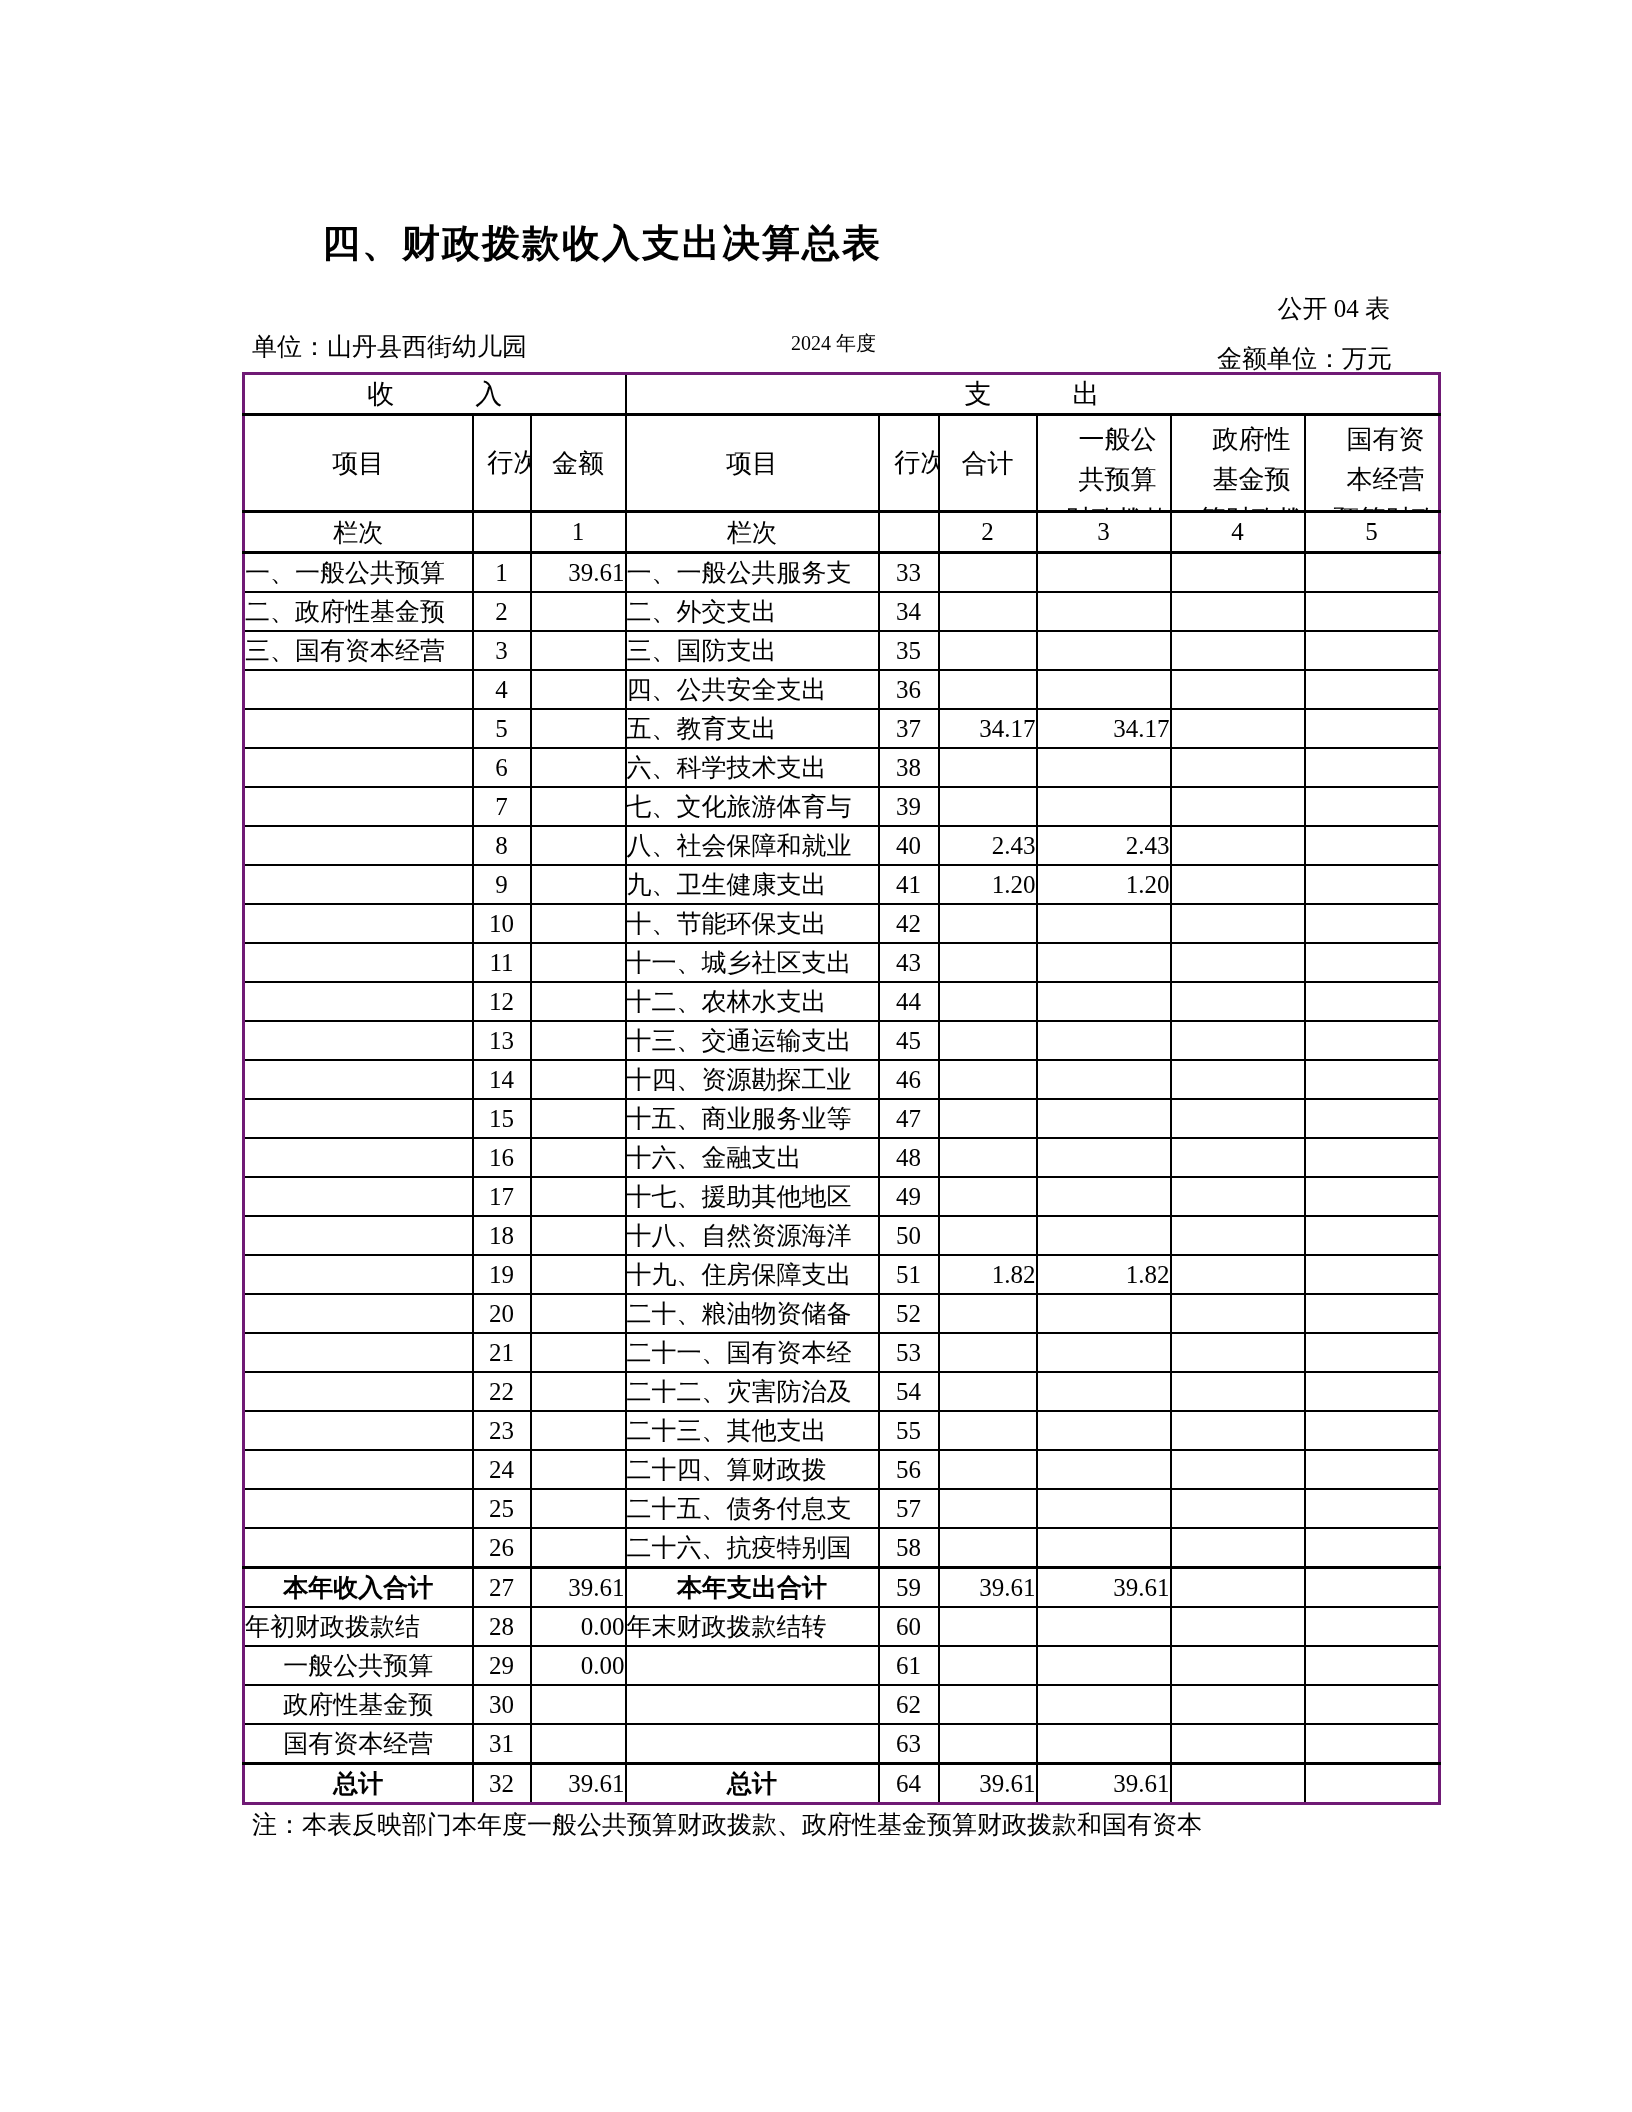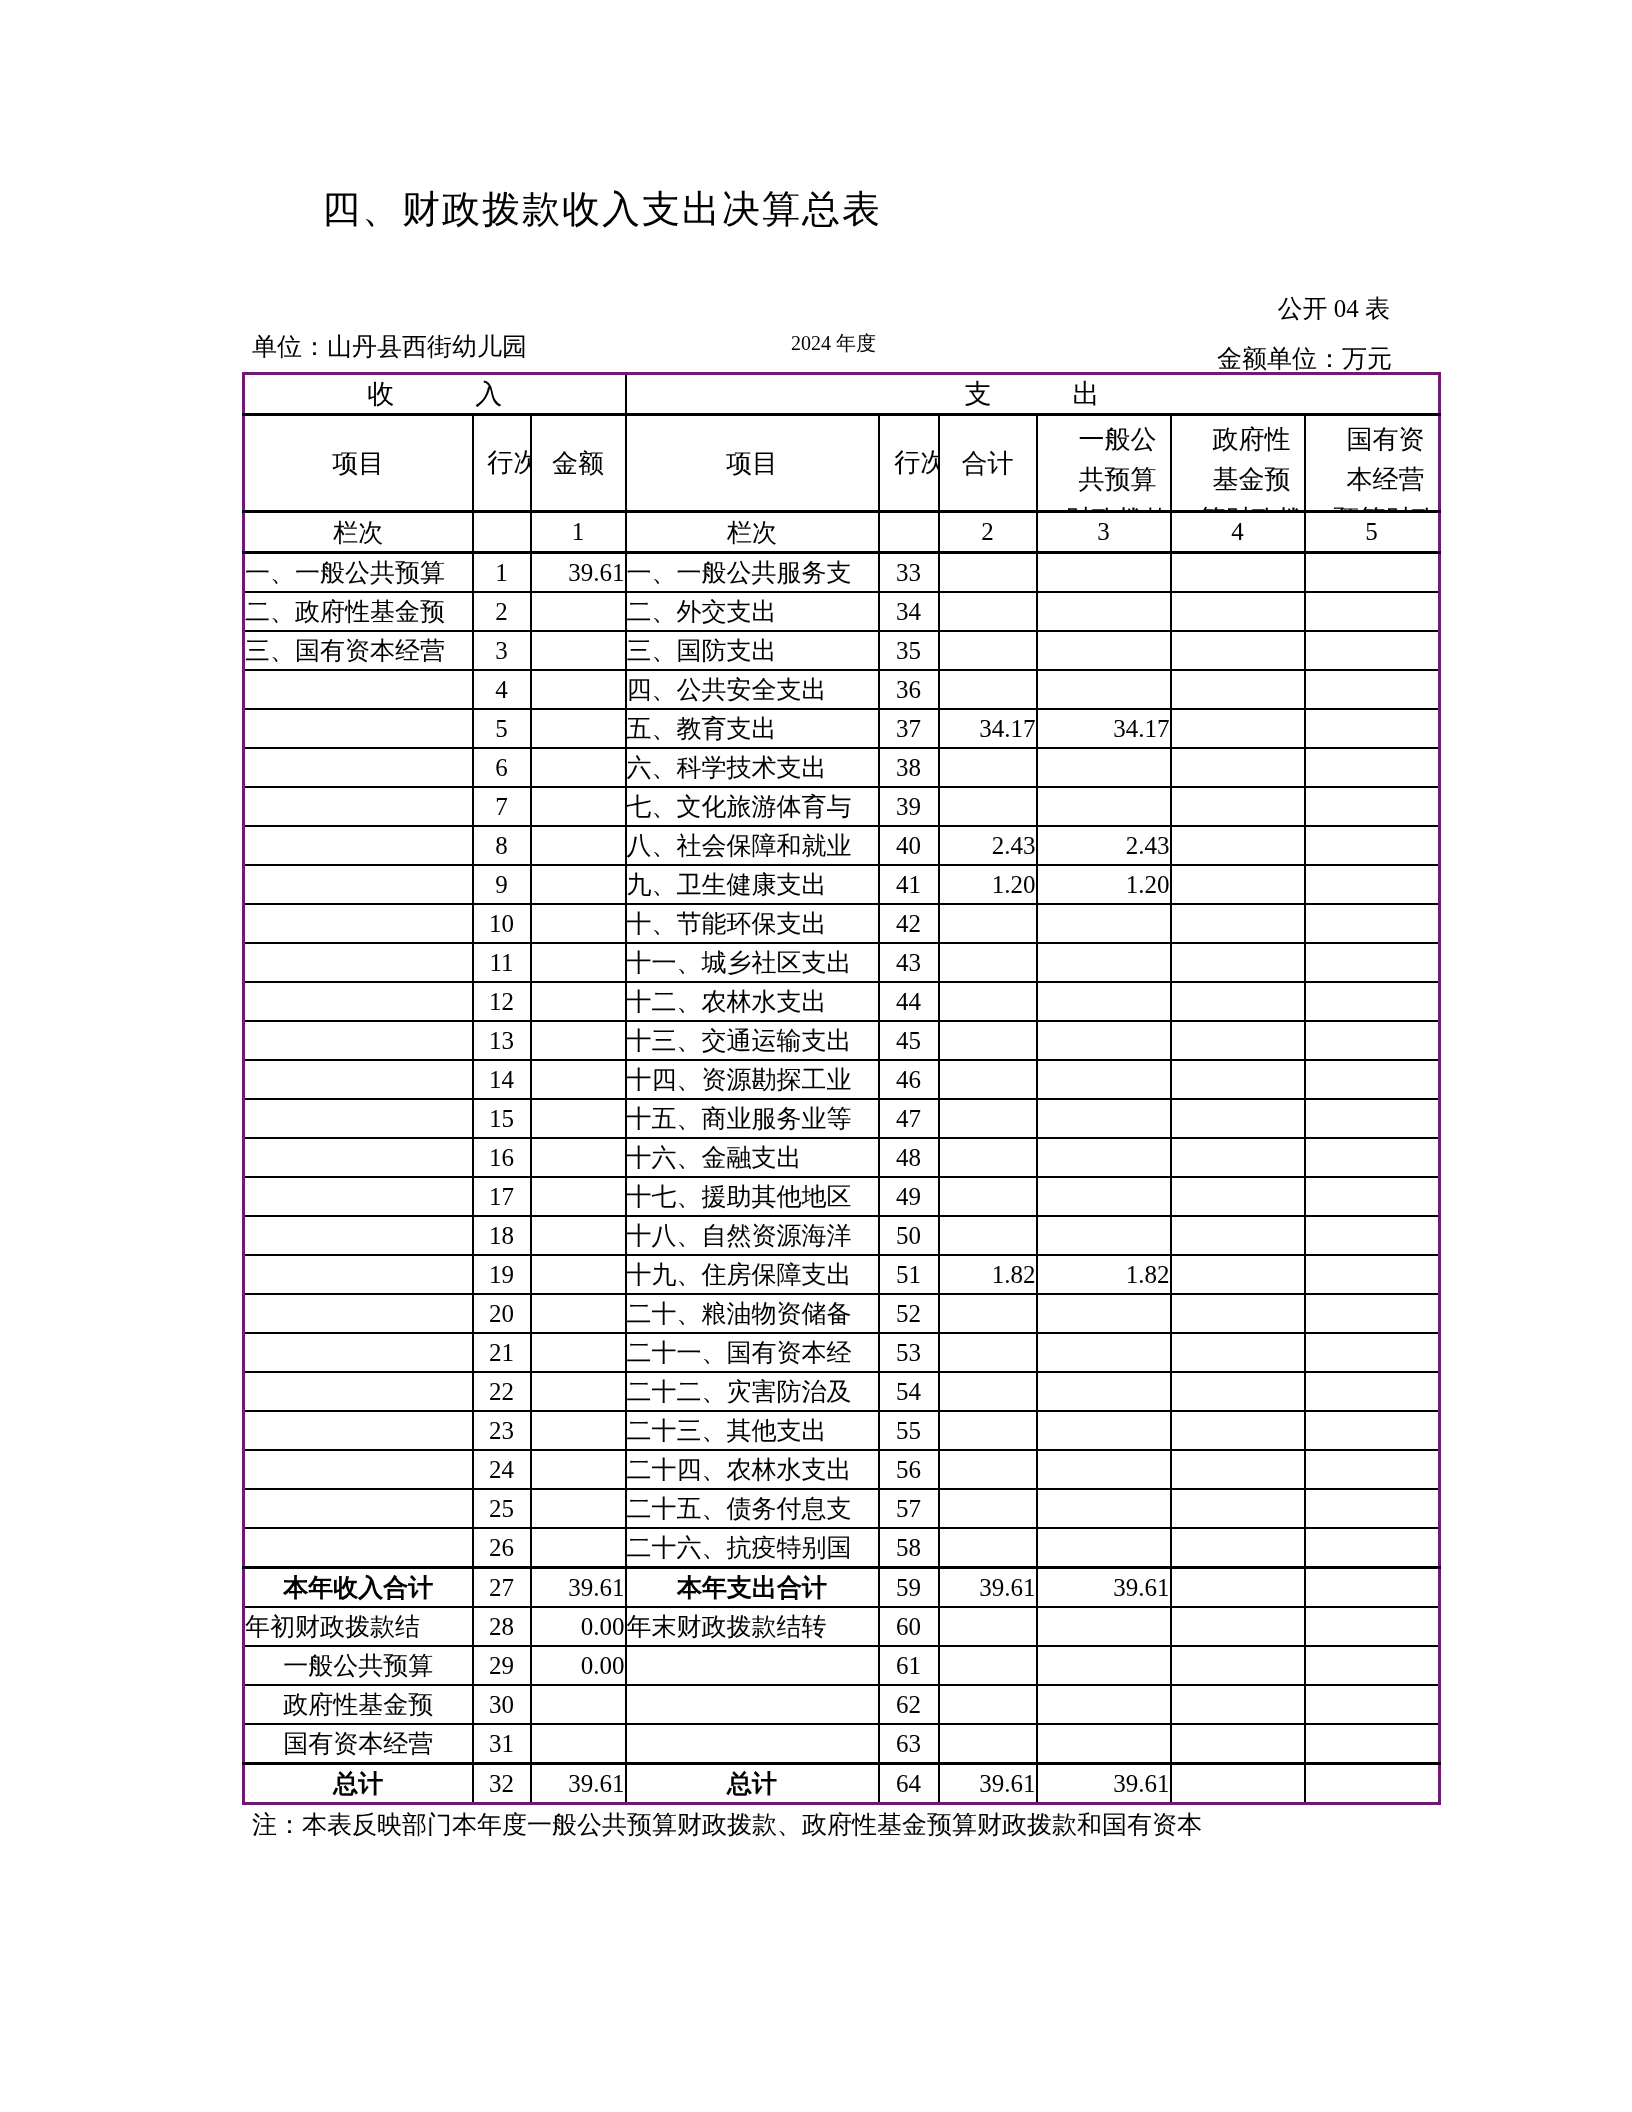--- a/index.html
+++ b/index.html
@@ -2,22 +2,22 @@
 <html><head>
 <meta charset="utf-8">
 <style>
   html,body{margin:0;padding:0;}
   body{
     width:1632px;height:2112px;position:relative;
     background:#ffffff;color:#000000;
     font-family:"Liberation Serif", serif;
   }
   .page-title{
-    position:absolute;left:322px;top:184px;
-    font-size:38px;font-weight:normal;letter-spacing:2px;
+    position:absolute;left:322px;top:218px;
+    font-size:38px;font-weight:bold;letter-spacing:2px;
     font-family:"Liberation Sans", sans-serif;
   }
   .table-code{
     position:absolute;top:292px;right:242px;font-size:25px;
   }
   .meta-unit{position:absolute;left:252px;top:330px;font-size:25px;}
   .meta-year{position:absolute;left:756px;top:330px;font-size:20px;margin-left:35px;}
   .meta-amount{position:absolute;top:330px;right:240px;font-size:25px;margin-top:12px;}
 
   table.fiscal{
@@ -374,21 +374,21 @@
         <td class="rowno">55</td>
         <td class="num"></td>
         <td class="num"></td>
         <td class="num"></td>
         <td class="num"></td>
       </tr>
       <tr>
         <td class="item"></td>
         <td class="rowno">24</td>
         <td class="num"></td>
-        <td class="item">二十四、农林水支出</td>
+        <td class="item">二十四、算财政拨</td>
         <td class="rowno">56</td>
         <td class="num"></td>
         <td class="num"></td>
         <td class="num"></td>
         <td class="num"></td>
       </tr>
       <tr>
         <td class="item"></td>
         <td class="rowno">25</td>
         <td class="num"></td>

